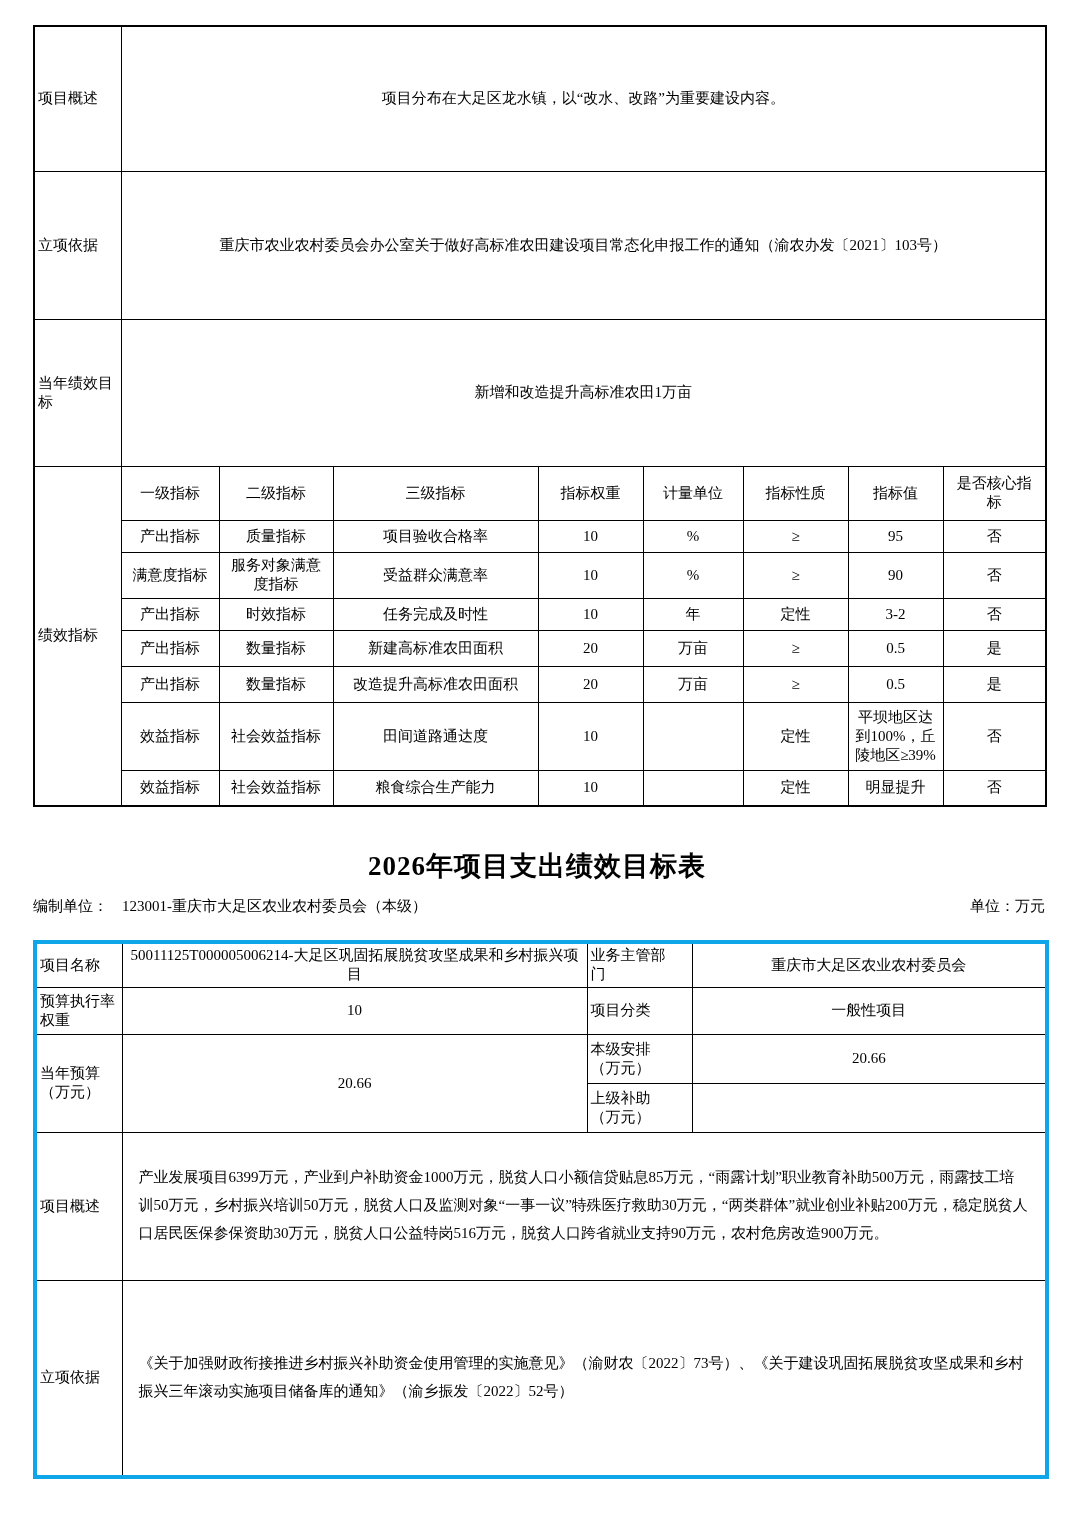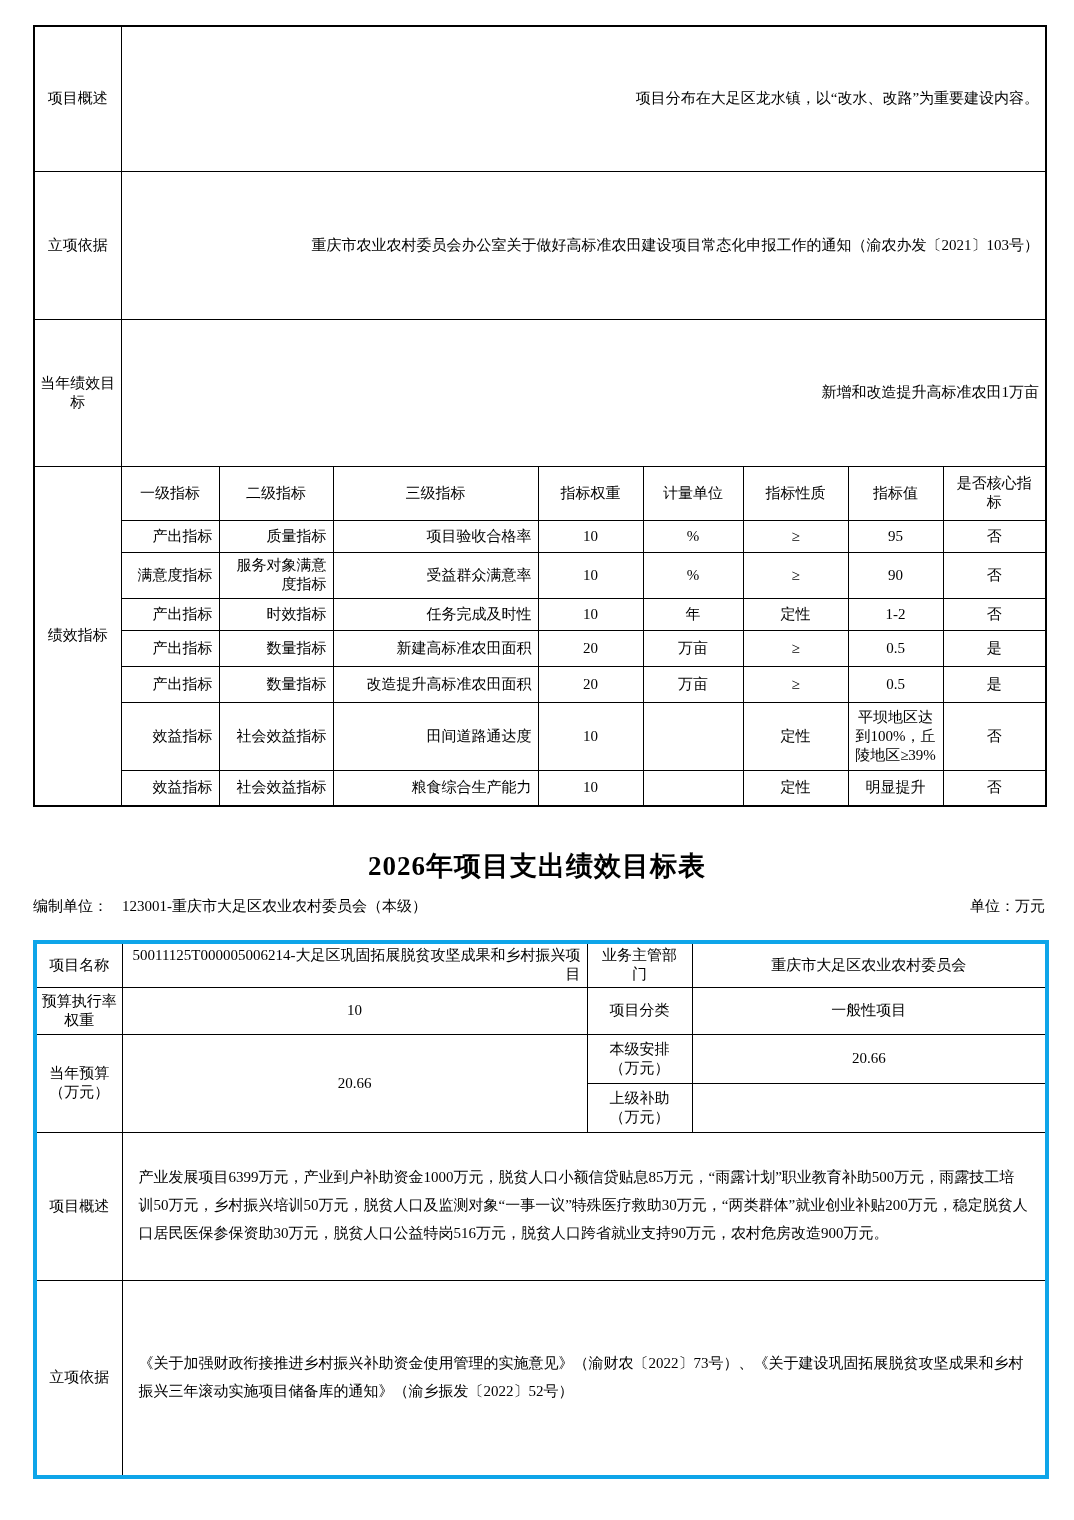--- a/index.html
+++ b/index.html
@@ -5,23 +5,23 @@
   html,body{margin:0;padding:0;background:#fff;}
   .page{
     position:relative;width:1074px;height:1520px;background:#fff;
     font-family:"Liberation Serif","DejaVu Serif",serif;color:#000;
     overflow:hidden;
   }
   table{border-collapse:collapse;table-layout:fixed;}
   .t1{position:absolute;left:33px;top:25px;width:1012px;border:2px solid #000;}
   .t2{position:absolute;left:33px;top:940px;width:1012px;border:4px solid #0ea5e9;}
   td{border:1px solid #000;font-size:15px;vertical-align:middle;padding:2px 4px;overflow:hidden;}
-  .lab{text-align:center;padding:2px 3px;}
+  .lab{text-align:left;padding:2px 3px;}
   .ctr{text-align:center;}
-  .val{text-align:right;padding:2px 6px;}
+  .val{text-align:center;padding:2px 6px;}
   .para{text-align:left;padding:4px 16px;line-height:1.85;}
   .pre{white-space:pre-line;}
   
   .r-ov{height:145px;}
   .r-ba{height:148px;}
   .r-tg{height:147px;}
   .r-ih{height:54px;}
   .ir-a{height:32px;}
   .ir-b{height:46px;}
   .ir-c{height:32px;}
@@ -111,21 +111,21 @@
       <td class="ctr">90</td>
       <td class="ctr">否</td>
     </tr>
     <tr class="ir-c">
       <td class="val">产出指标</td>
       <td class="val">时效指标</td>
       <td class="val">任务完成及时性</td>
       <td class="ctr">10</td>
       <td class="ctr">年</td>
       <td class="ctr">定性</td>
-      <td class="ctr">1-2</td>
+      <td class="ctr">3-2</td>
       <td class="ctr">否</td>
     </tr>
     <tr class="ir-d">
       <td class="val">产出指标</td>
       <td class="val">数量指标</td>
       <td class="val">新建高标准农田面积</td>
       <td class="ctr">20</td>
       <td class="ctr">万亩</td>
       <td class="ctr">≥</td>
       <td class="ctr">0.5</td>

